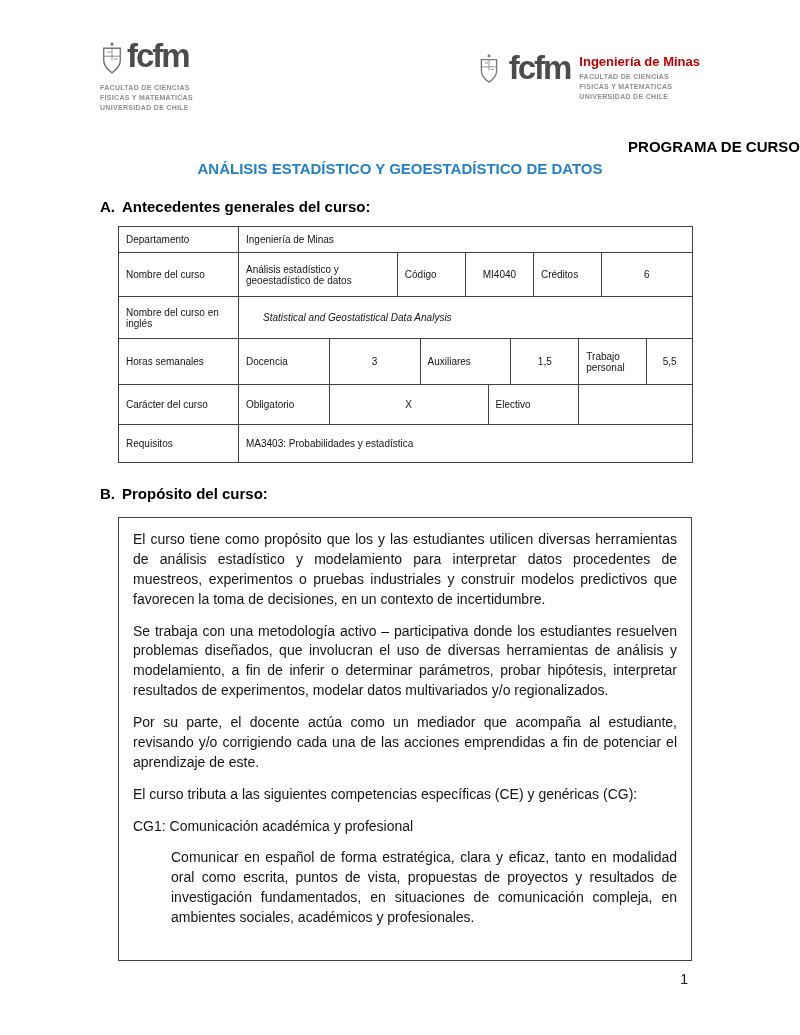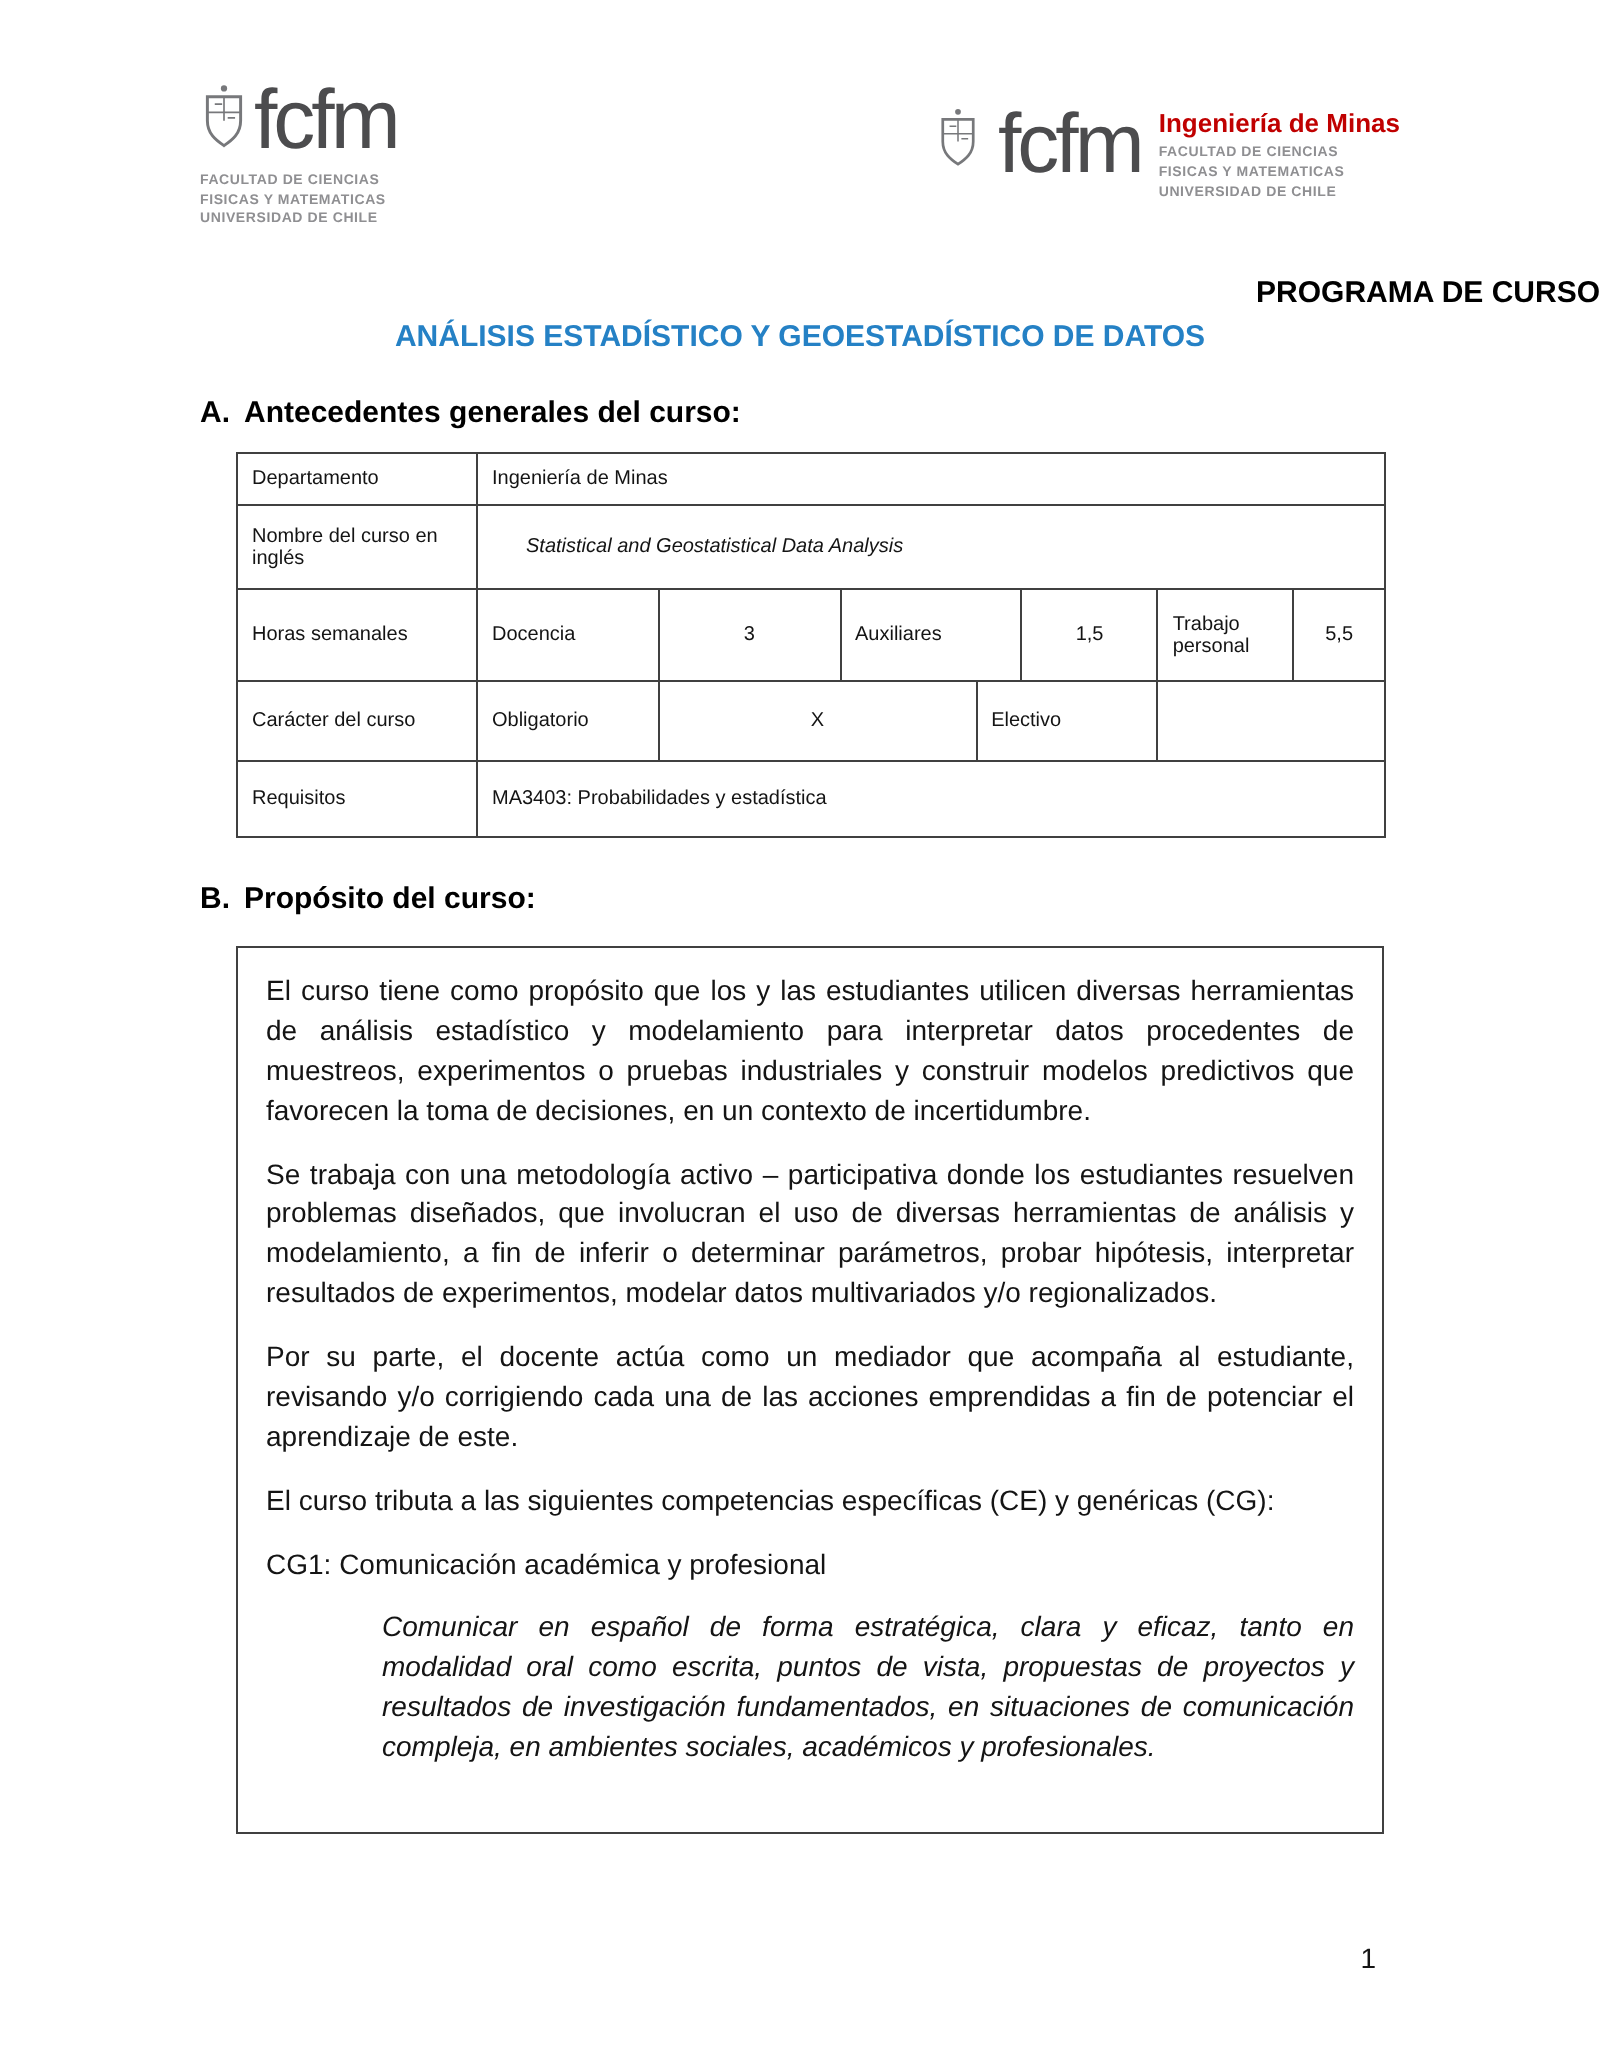--- a/index.html
+++ b/index.html
@@ -9,21 +9,21 @@
     background:#ffffff; color:#141414;
     font-family:"Liberation Sans", sans-serif;
     overflow:hidden;
   }
 
   
   .logos { position:absolute; top:40px; left:100px; width:600px;
            display:flex; justify-content:space-between; align-items:flex-start; }
   .logo-left { display:flex; flex-direction:column; }
   .logo-top { display:flex; align-items:flex-start; gap:3px; }
-  .wordmark { font-weight:400; color:#4c4c4e; font-size:42px; line-height:0.95;
+  .wordmark { font-weight:700; color:#4c4c4e; font-size:33px; line-height:0.95;
               letter-spacing:-2px; }
   .inst-lines { font-size:7px; font-weight:700; color:#8f8f92;
                 letter-spacing:0.3px; line-height:1.4; margin-top:6px; }
   .logo-right { display:flex; align-items:flex-start; gap:9px; margin-top:12px; }
   .dept-block { padding-top:2px; }
   .dept-name { color:#c00000; font-weight:700; font-size:13px; margin-bottom:3px; }
   .dept-block .inst-lines { margin-top:2px; }
   .shield { flex:0 0 auto; }
 
   
@@ -44,21 +44,21 @@
   table.course .c { text-align:center; }
   table.course .i { font-style:italic;padding-left:24px; }
   tr.r1 { height:26px; } tr.r2 { height:44px; } tr.r3 { height:42px; }
   tr.r4 { height:46px; } tr.r5 { height:40px; } tr.r6 { height:38px; }
 
   .purpose-box { width:574px; margin:15px 0 0 18px; border:1px solid #404040;
                  padding:12px 14px 32px 14px; font-size:14px; line-height:1.42;
                  text-align:justify; min-height:440px; }
   .purpose-box p + p { margin-top:12px; }
   .purpose-box p.hang { padding-left:38px; text-indent:-38px; }
-  .purpose-box p.indent { margin-left:58px;font-style:italic; }
+  .purpose-box p.indent { margin-left:38px; }
 
   .page-number { position:absolute; right:112px; bottom:48px; font-size:14px; color:#141414; }
 </style>
 </head>
 <body>
 
 <div class="page">
 
   <div class="logos">
     <div class="logo-left">
@@ -129,20 +129,28 @@
         <col style="width:22.7px">
           <col style="width:22.7px">
           <col style="width:22.7px">
           <col style="width:22.7px">
       </colgroup>
       <tbody>
           <tr class="r1">
         <td>Departamento</td>
         <td colspan="20">Ingeniería de Minas</td>
       </tr>
+      <tr class="r2">
+        <td>Nombre del curso</td>
+        <td colspan="7">Análisis estadístico y geoestadístico de datos</td>
+        <td colspan="3">Código</td>
+        <td colspan="3" class="c">MI4040</td>
+        <td colspan="3">Créditos</td>
+        <td colspan="4" class="c">6</td>
+      </tr>
       <tr class="r3">
         <td>Nombre del curso en inglés</td>
         <td colspan="20" class="i">Statistical and Geostatistical Data Analysis</td>
       </tr>
       <tr class="r4">
         <td>Horas semanales</td>
         <td colspan="4">Docencia</td>
         <td colspan="4" class="c">3</td>
         <td colspan="4">Auxiliares</td>
         <td colspan="3" class="c">1,5</td>

